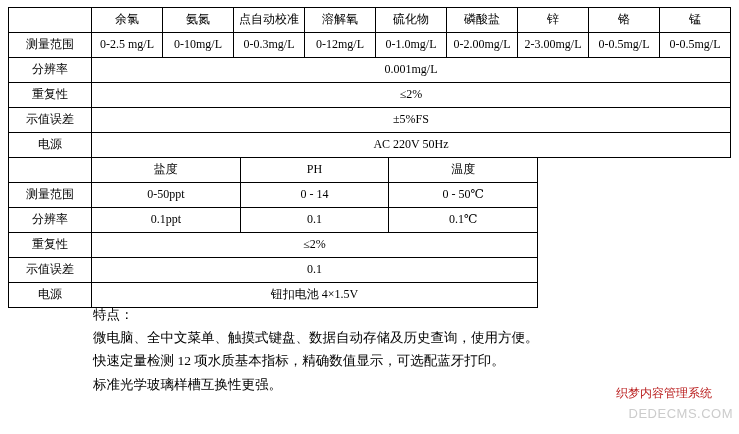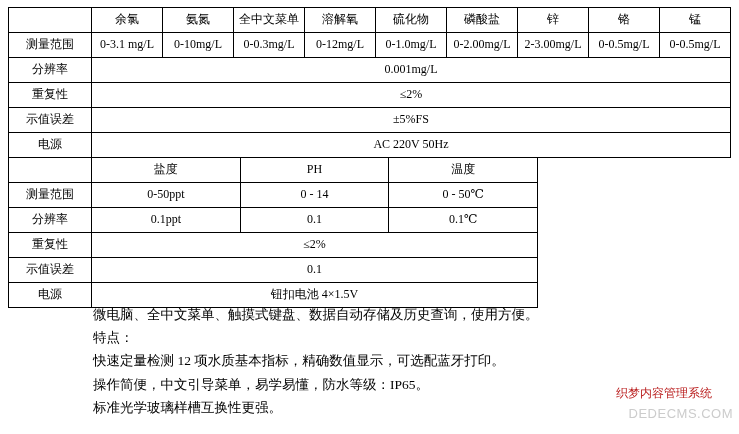--- a/index.html
+++ b/index.html
@@ -105,31 +105,31 @@
 
 <div class="page">
 
   <div id="table1-wrap">
     <table class="spec" id="table1">
       <tbody>
         <tr class="header">
           <td class="label"></td>
           <td>余氯</td>
           <td>氨氮</td>
-          <td>全中文菜单</td>
+          <td>点自动校准</td>
           <td>溶解氧</td>
           <td>硫化物</td>
           <td>磷酸盐</td>
           <td>锌</td>
           <td>铬</td>
           <td>锰</td>
         </tr>
         <tr class="row">
           <td class="label">测量范围</td>
-          <td>0-3.1 mg/L</td>
+          <td>0-2.5 mg/L</td>
           <td>0-10mg/L</td>
           <td>0-0.3mg/L</td>
           <td>0-12mg/L</td>
           <td>0-1.0mg/L</td>
           <td>0-2.00mg/L</td>
           <td>2-3.00mg/L</td>
           <td>0-0.5mg/L</td>
           <td>0-0.5mg/L</td>
         </tr>
         <tr class="row">
@@ -183,23 +183,22 @@
         </tr>
         <tr>
           <td class="label">电源</td>
           <td colspan="3">钮扣电池 4×1.5V</td>
         </tr>
       </tbody>
     </table>
   </div>
 
   <div id="features">
+    <div>特点：</div>
     <div>微电脑、全中文菜单、触摸式键盘、数据自动存储及历史查询，使用方便。</div>
-    <div>特点：</div>
     <div>快速定量检测 12 项水质基本指标，精确数值显示，可选配蓝牙打印。</div>
-    <div>操作简便，中文引导菜单，易学易懂，防水等级：IP65。</div>
     <div>标准光学玻璃样槽互换性更强。</div>
   </div>
 
   <div id="watermark-center">织梦内容管理系统</div>
   <div id="watermark-right">DEDECMS.COM</div>
 
 </div>
 
 </body></html>

